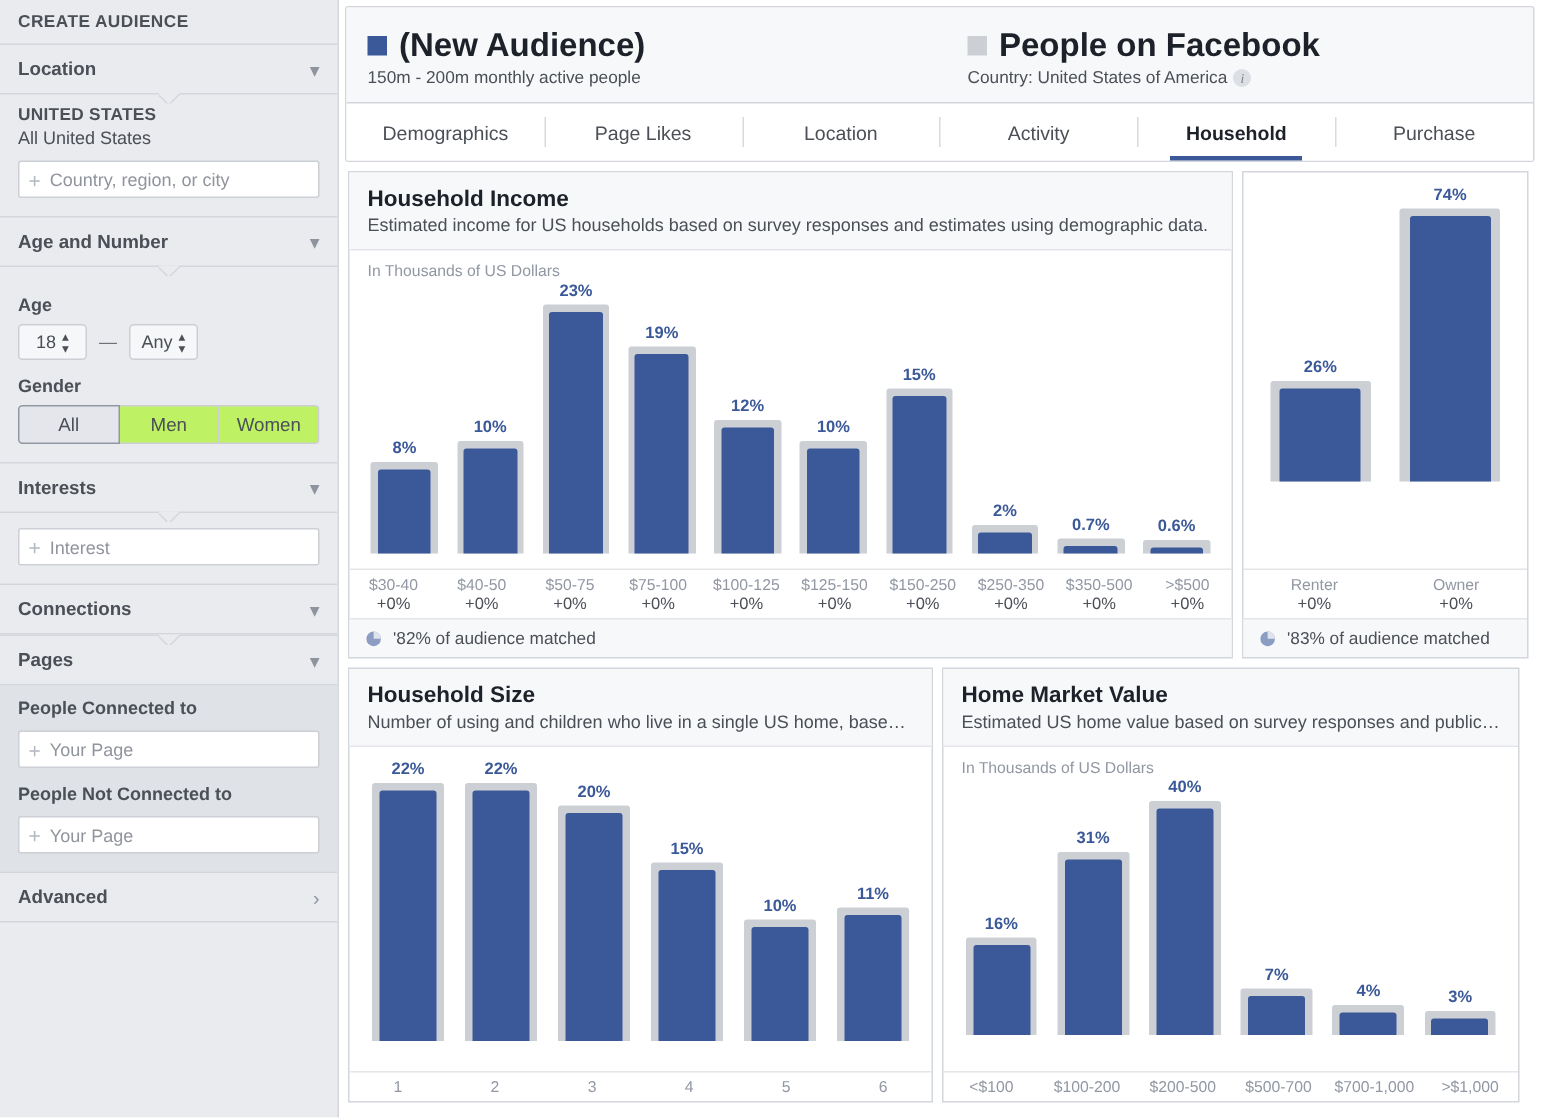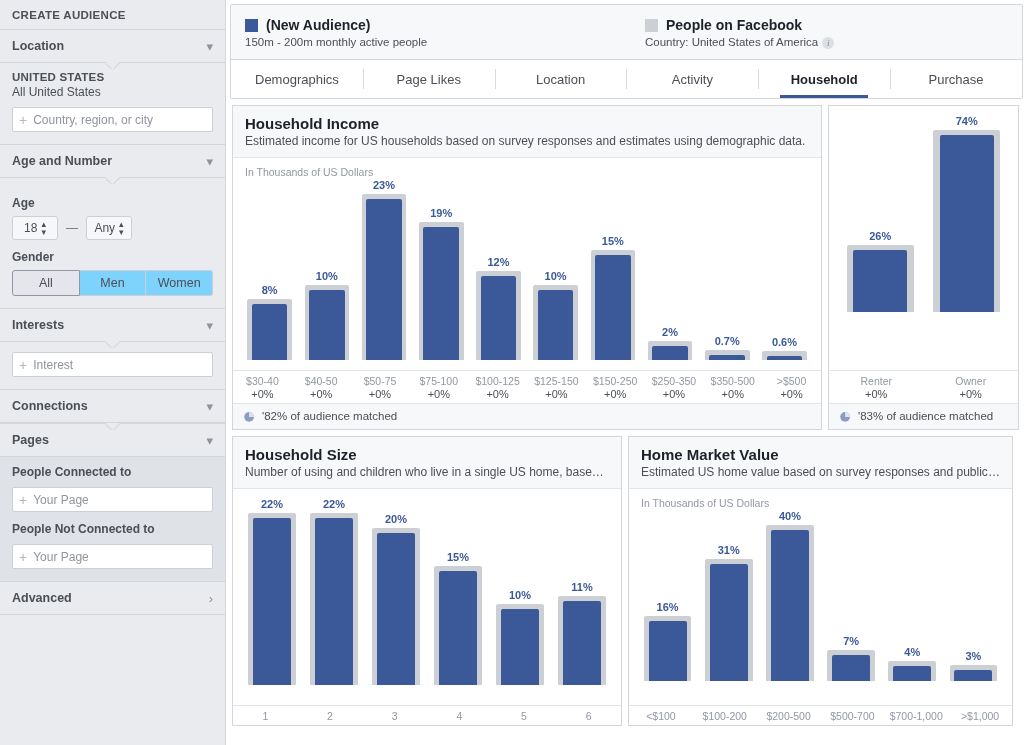--- a/index.html
+++ b/index.html
@@ -64,40 +64,40 @@
     background: #f6f7f9; border: 1px solid #ccd0d5; border-radius: 3px;
     height: 24px; min-width: 46px; display: flex; align-items: center;
     justify-content: center; gap: 4px; font-size: 12px; color: #4b4f56;
     padding: 0 7px; cursor: pointer;
   }
   .stepper .arrows { font-size: 9px; line-height: 8px; color: #4b4f56; }
   .dash { margin: 0 8px; color: #6d7278; }
   .seg { display: flex; margin-top: 6px; }
   .seg div {
     flex: 1; text-align: center; height: 26px; line-height: 24px;
-    background: #7dd3fc; border: 1px solid #ccd0d5; border-left: none;
+    background: #bef264; border: 1px solid #ccd0d5; border-left: none;
     font-size: 12.5px; color: #4b4f56; cursor: pointer;
   }
   .seg div:first-child { border-left: 1px solid #ccd0d5; border-radius: 3px 0 0 3px; background:#e4e6eb; border-color:#9197a3; }
   .seg div:last-child { border-radius: 0 3px 3px 0; }
 
   
   .main { flex: 1; background: #fff; overflow: hidden; position: relative; }
   .card {
     background: #fff; border: 1px solid #d3d6db; border-radius: 2px;
   }
   .topcard { margin: 4px 4px 0 4px; }
   .legend-row { display: flex; padding: 12px 14px 10px 14px; background: #f7f8fa; }
   .legend-block { display: flex; flex-direction: column; }
   .legend-block.first { width: 400px; }
   .legend-head { display: flex; align-items: center; gap: 8px; }
   .swatch { width: 13px; height: 13px; display: inline-block; }
   .swatch.blue { background: #3b5998; }
   .swatch.grey { background: #ccd0d5; }
-  .legend-title { font-size: 14px; font-weight: bold; color: #1d2129; }
+  .legend-title { font-size: 22px; font-weight: bold; color: #1d2129; }
   .legend-sub { font-size: 11.5px; color: #4b4f56; margin-top: 3px; }
   .info-i {
     display: inline-block; width: 12px; height: 12px; border-radius: 50%;
     background: #dcdfe4; color: #7f838a; font-size: 9px; font-style: italic;
     text-align: center; line-height: 12px; margin-left: 4px; font-family: "Liberation Serif", serif;
     vertical-align: middle; cursor: pointer;
   }
   .tabs { display: flex; border-top: 1px solid #d3d6db; background: #fff; justify-content: space-between; }
   .tab {
     flex: 1; text-align: center; font-size: 13px; color: #4b4f56;

